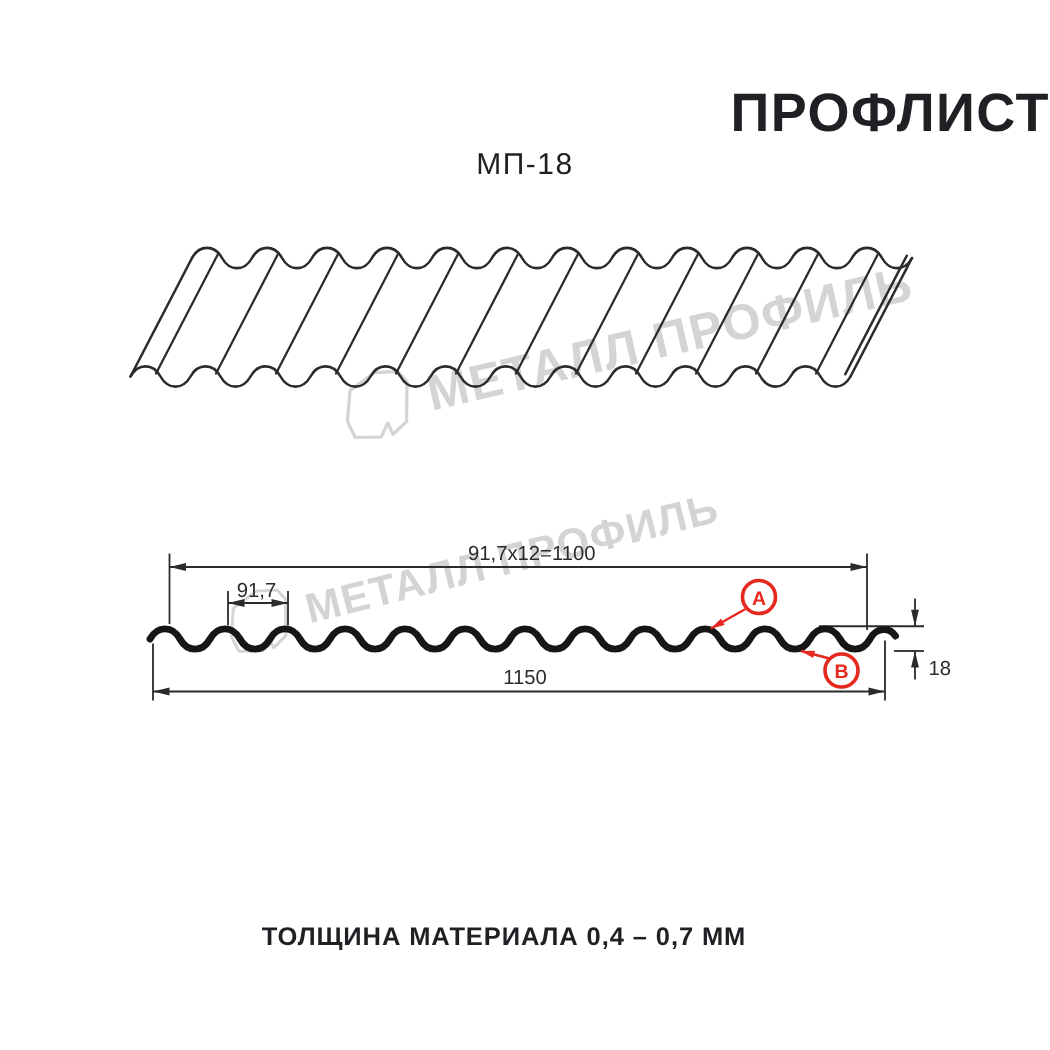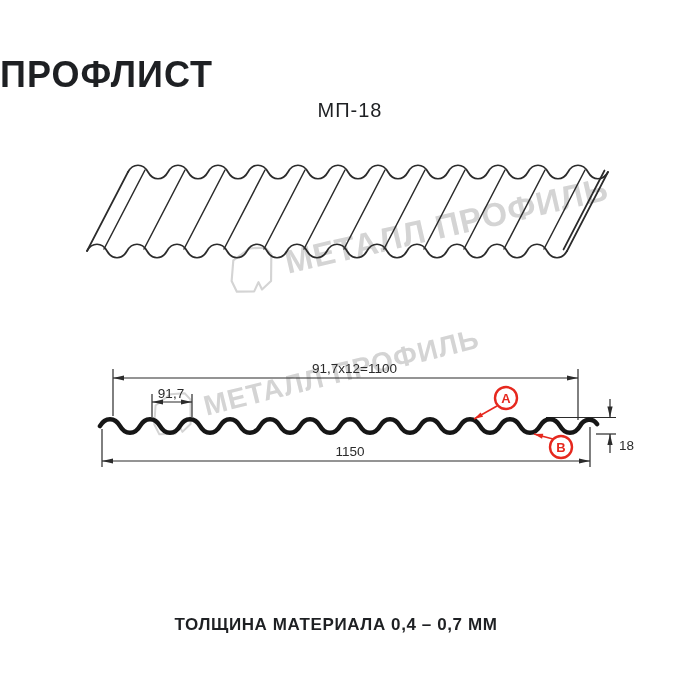--- a/index.html
+++ b/index.html
@@ -2,21 +2,21 @@
 <html><head>
 <meta charset="utf-8">
 <style>
   html,body{margin:0;padding:0;}
   body{
     width:700px;height:700px;position:relative;overflow:hidden;
     background:#ffffff;
     font-family:"Liberation Sans","DejaVu Sans",sans-serif;
   }
   .page-title{
-    position:absolute;top:53px;left:0;width:700px;text-align:left;
+    position:absolute;top:53px;left:0;width:700px;text-align:right;
     font-size:36px;line-height:44px;font-weight:800;letter-spacing:1px;
     color:#1e2023;
   }
   .page-subtitle{
     position:absolute;top:96px;left:0;width:700px;text-align:center;
     font-size:20px;line-height:28px;font-weight:400;letter-spacing:1px;
     color:#1e2023;
   }
   .footer-note{
     position:absolute;top:612px;left:0;width:672px;text-align:center;

